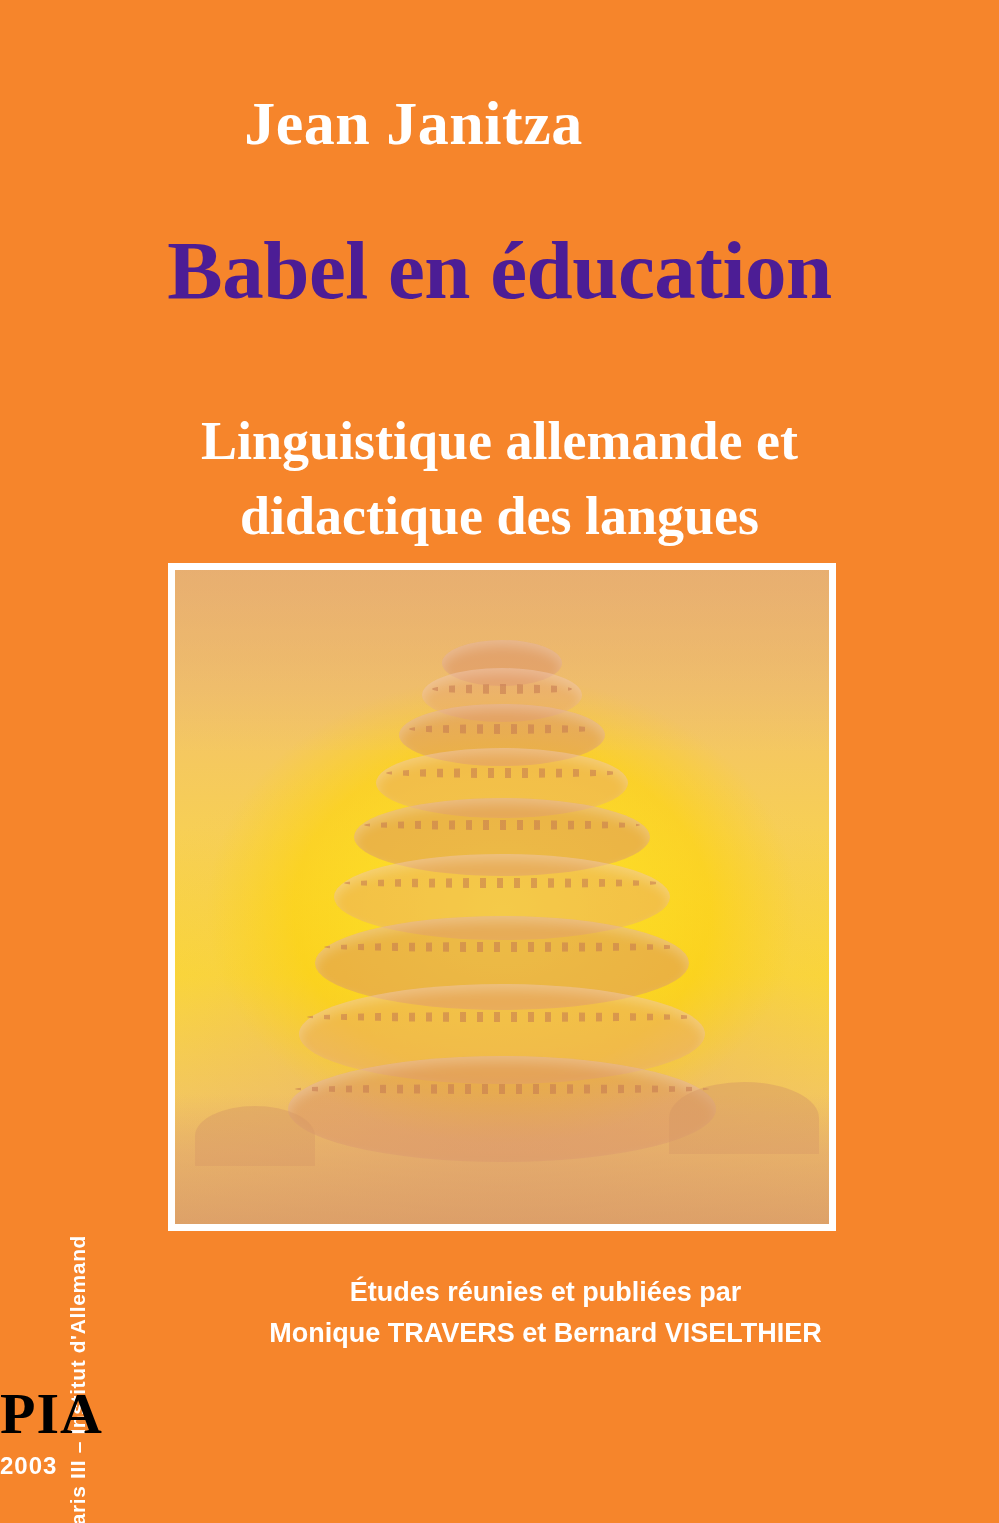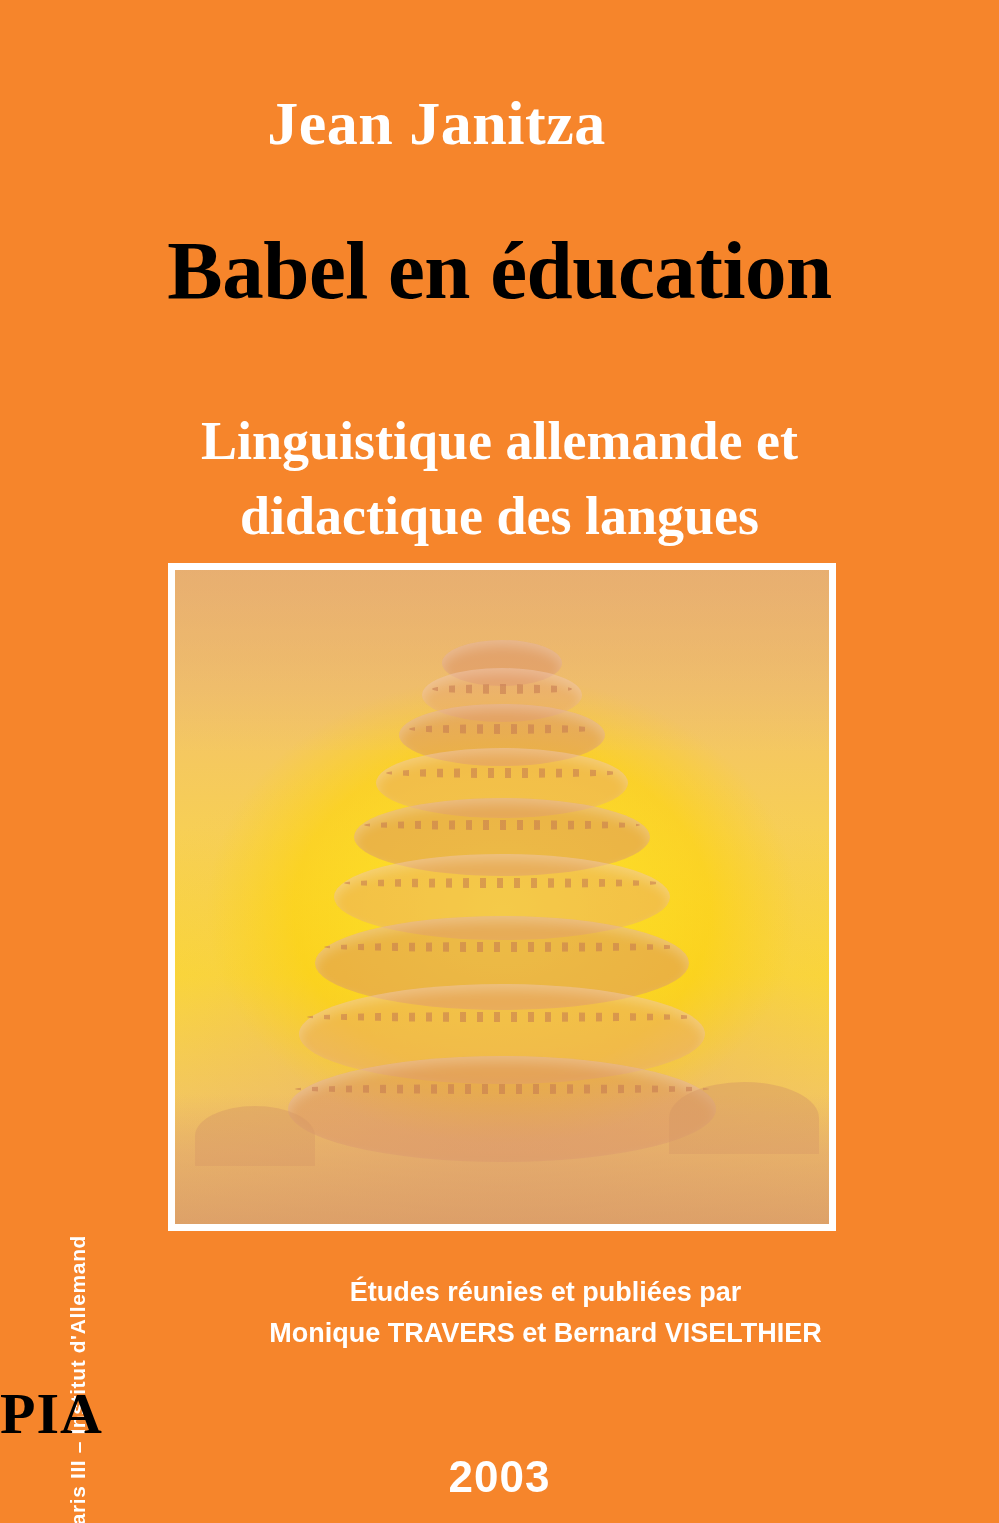--- a/index.html
+++ b/index.html
@@ -43,29 +43,28 @@
     position: absolute;
     top: 88px;
     left: 0;
     width: 827px;
     text-align: center;
     color: #ffffff;
     font-family: "Liberation Serif", serif;
     font-weight: bold;
     font-size: 62px;
     letter-spacing: 0.5px;
-    padding-left: 23px;
   }
   .title {
     position: absolute;
     top: 222px;
     left: 0;
     width: 999px;
     text-align: center;
-    color: #000000;
+    color: #4c1d95;
     font-family: "Liberation Serif", serif;
     font-weight: bold;
     font-size: 83px;
     letter-spacing: -0.5px;
   }
   .subtitle {
     position: absolute;
     top: 368px;
     left: 0;
     width: 999px;
@@ -174,25 +173,25 @@
     font-family: "Liberation Serif", serif;
     font-weight: bold;
     font-size: 58px;
     letter-spacing: 1px;
   }
   .year {
     position: absolute;
     top: 1452px;
     left: 0;
     width: 999px;
-    text-align: center;
-    color: #ffffff;
-    font-family: "Liberation Sans", sans-serif;
-    font-weight: bold;
-    font-size: 44px;
+    text-align: left;
+    color: #ffffff;
+    font-family: "Liberation Sans", sans-serif;
+    font-weight: bold;
+    font-size: 24px;
     letter-spacing: 1px;
   }
 </style>
 </head>
 <body>
 
 <div class="cover">
 
   <div class="spine">
     <div class="spine-text">Université de la Sorbonne Nouvelle – Paris III  –  Institut d'Allemand</div>

